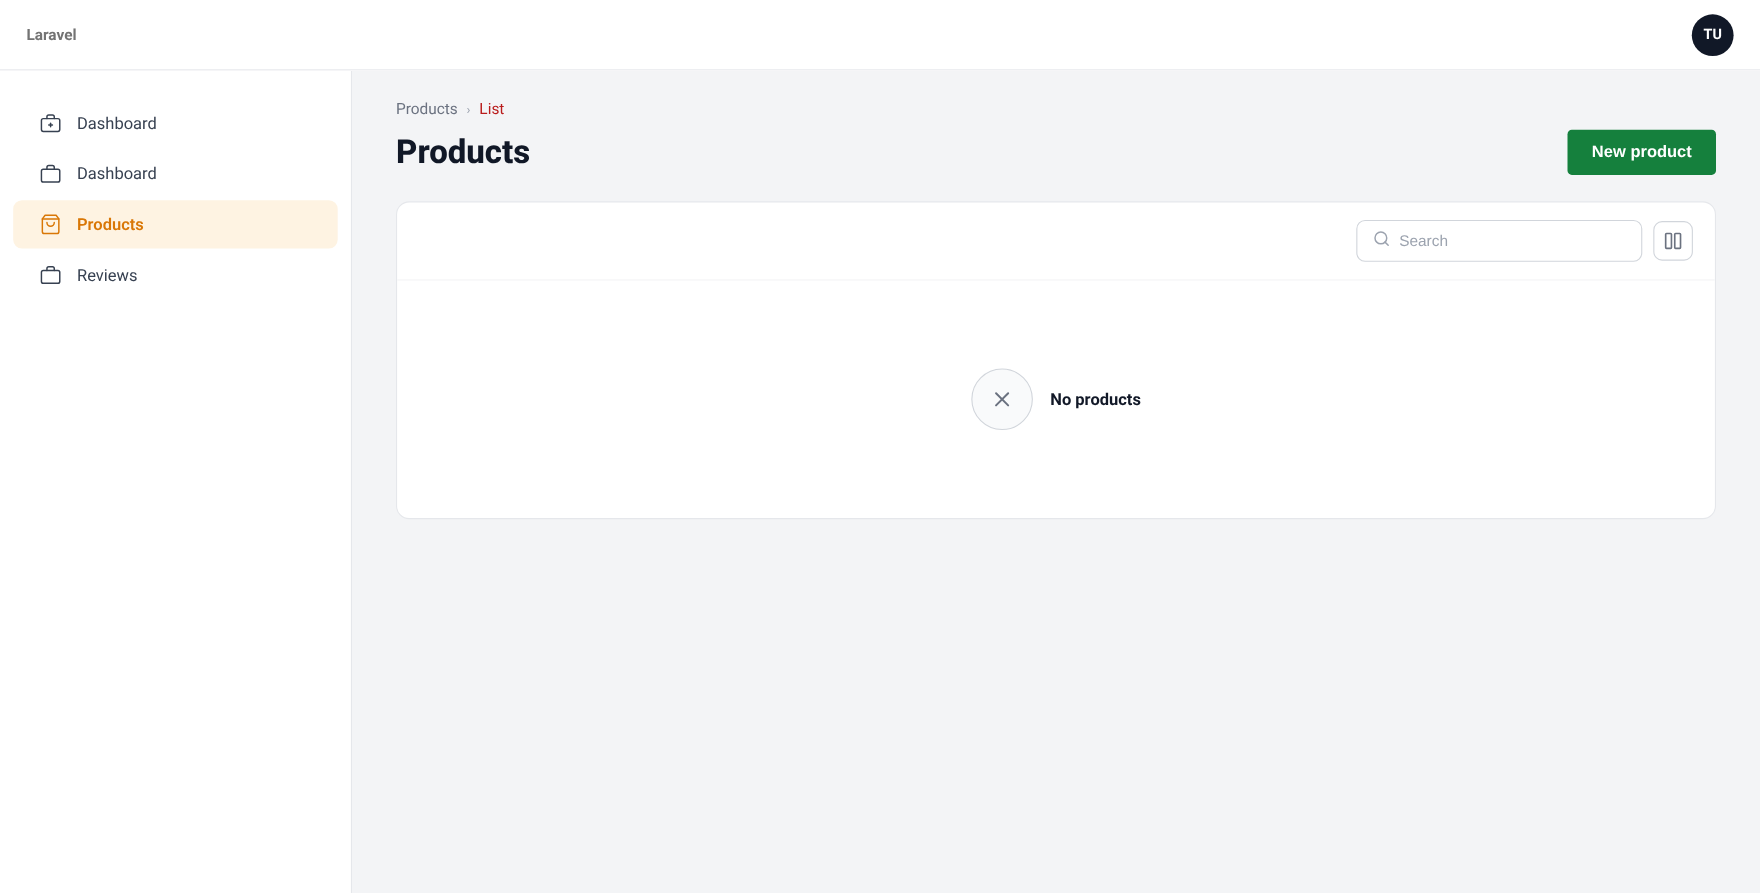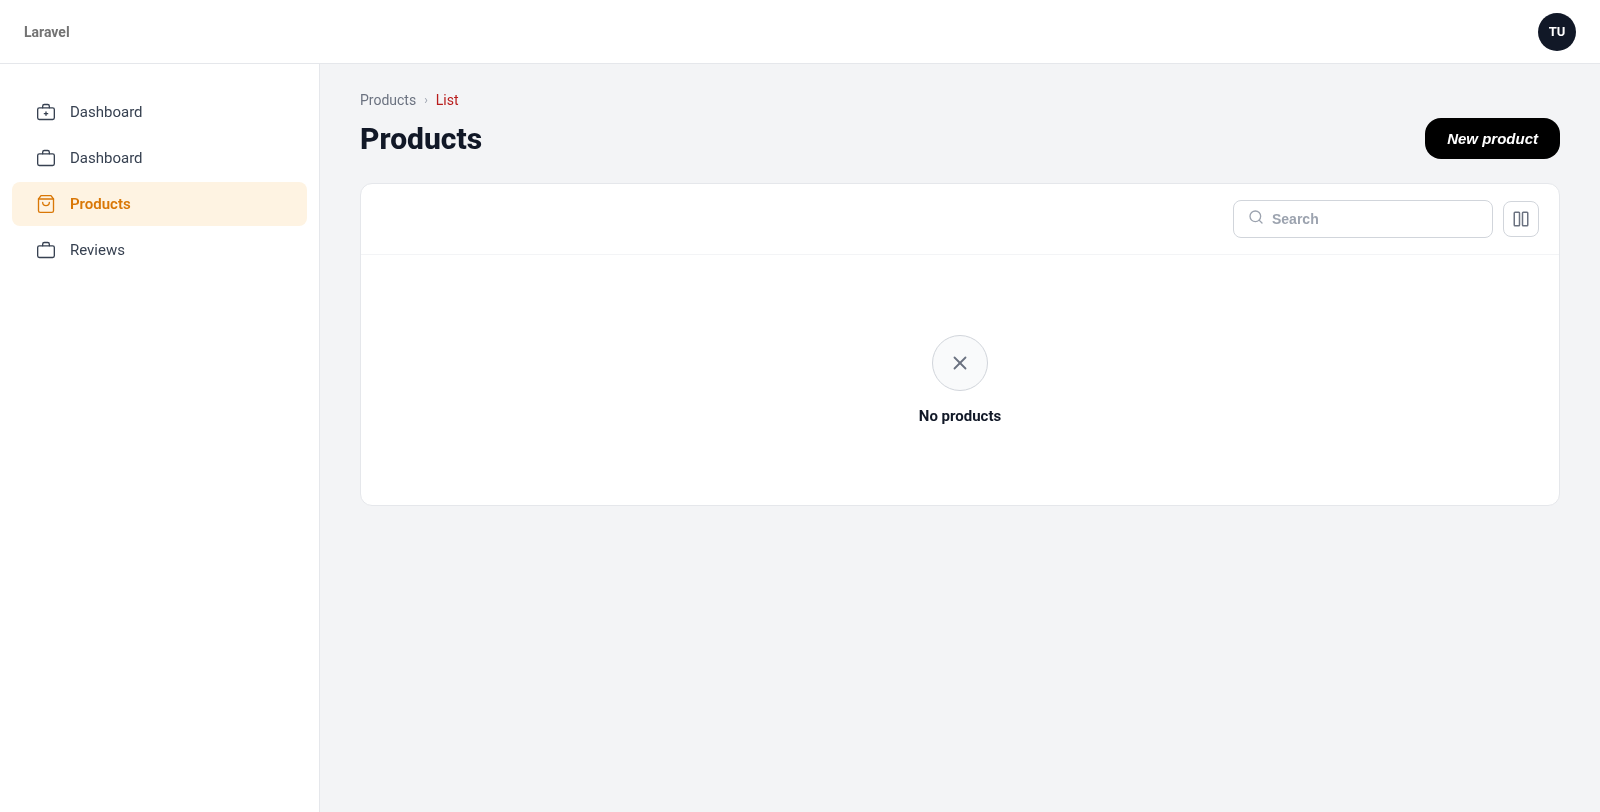--- a/index.html
+++ b/index.html
@@ -137,30 +137,29 @@
       margin-bottom: 24px;
     }
 
     .page-title {
       font-size: 30px;
       font-weight: 800;
       color: #111827;
     }
 
     .btn-new-product {
-      background: #000000;
+      background: #15803d;
       color: #fff;
       border: none;
       padding: 12px 22px;
-      border-radius: 16px;
+      border-radius: 4px;
       font-size: 15px;
       font-weight: 600;
       cursor: pointer;
       transition: background 0.15s;
-      font-style: italic;
     }
 
     
     .card {
       background: #ffffff;
       border-radius: 12px;
       border: 1px solid #e5e7eb;
       overflow: hidden;
     }
 
@@ -189,21 +188,20 @@
       flex-shrink: 0;
     }
 
     .search-box input {
       border: none;
       outline: none;
       font-size: 14px;
       color: #6b7280;
       width: 100%;
       background: transparent;
-      font-weight: bold;
     }
 
     .search-box input::placeholder {
       color: #9ca3af;
     }
 
     .columns-btn {
       display: flex;
       align-items: center;
       justify-content: center;
@@ -212,21 +210,21 @@
       border: 1px solid #d1d5db;
       border-radius: 8px;
       cursor: pointer;
       color: #6b7280;
       background: #fff;
     }
 
     
     .empty-state {
       display: flex;
-      flex-direction: column;
+      flex-direction: row;
       align-items: center;
       justify-content: center;
       padding: 80px 40px;
       gap: 16px;
     }
 
     .empty-icon-circle {
       width: 56px;
       height: 56px;
       border-radius: 50%;

